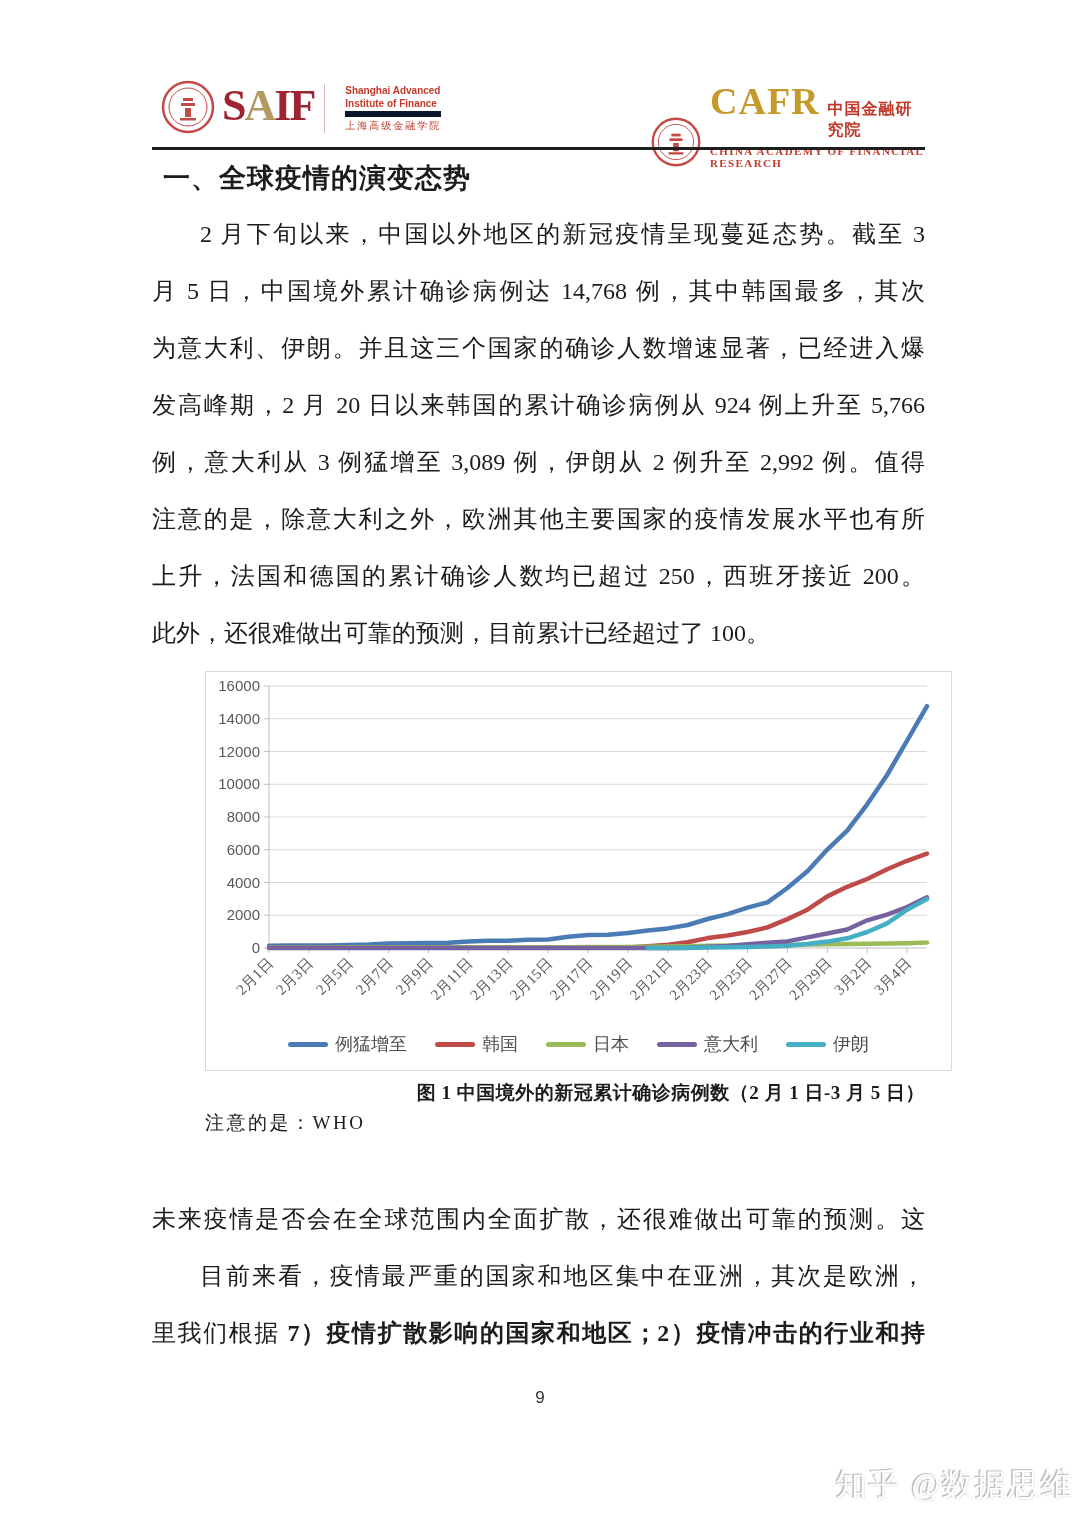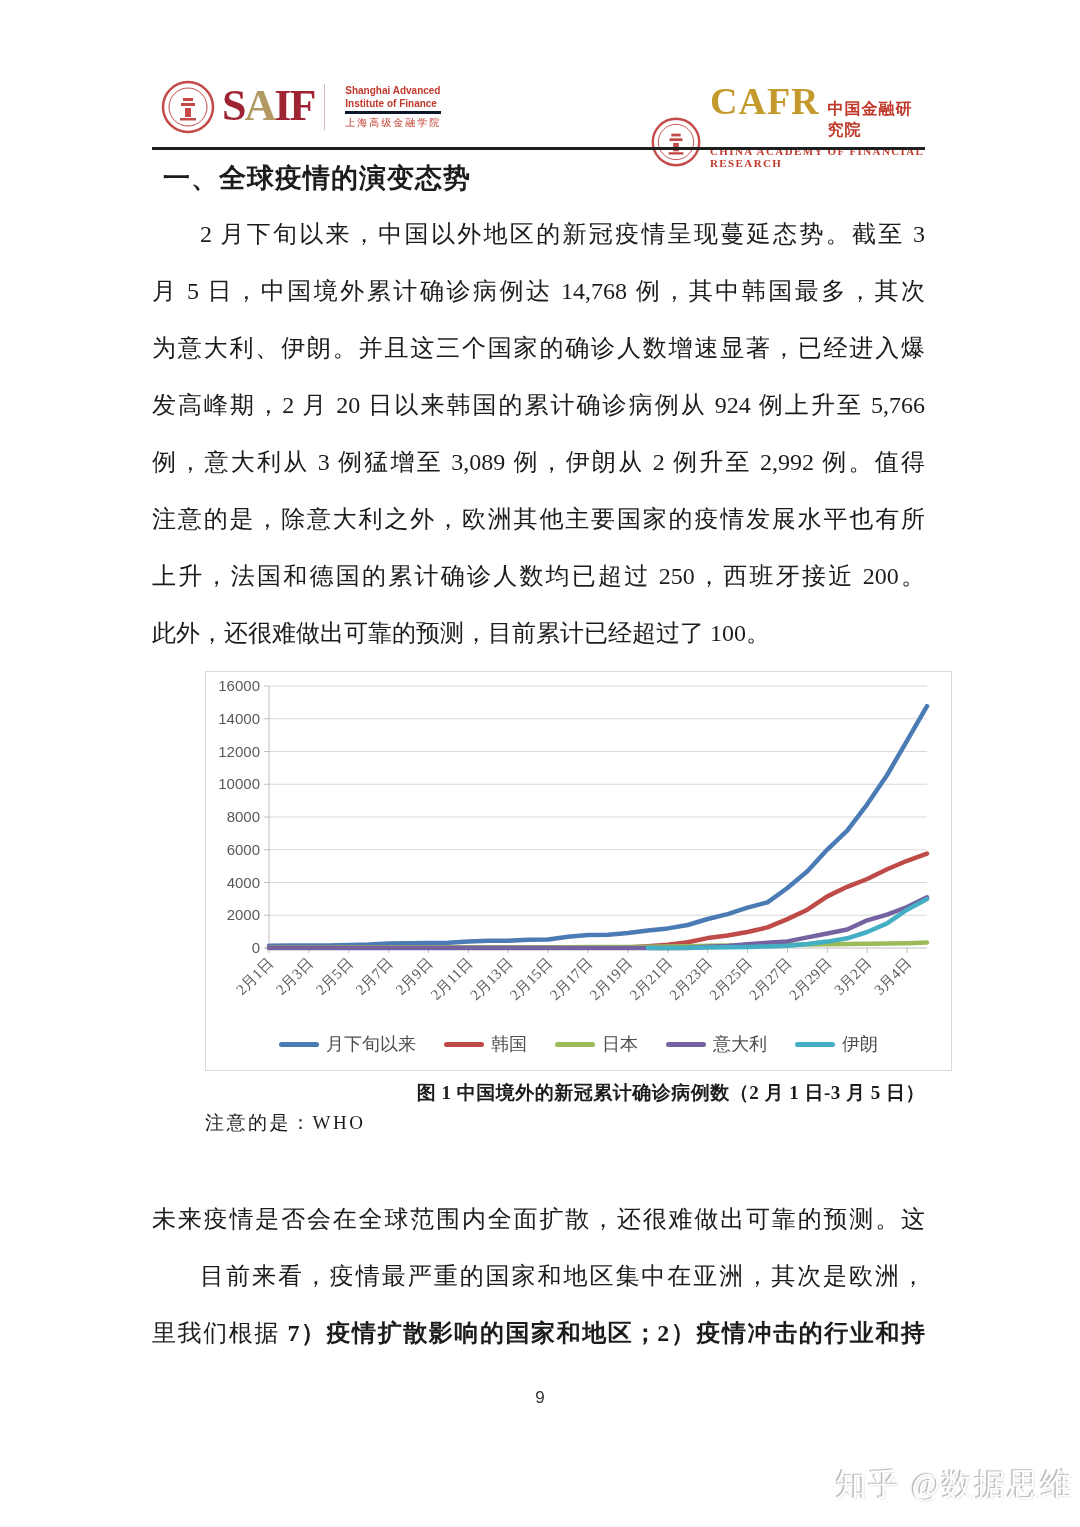--- a/index.html
+++ b/index.html
@@ -9,21 +9,21 @@
   
   .hdr{position:absolute;top:76px;left:152px;width:773px;height:68px;}
   .saif{position:absolute;left:8px;top:2px;display:flex;align-items:flex-start;}
   .seal{flex:0 0 auto;}
   .saif-word{font-family:"Liberation Serif",serif;font-weight:bold;font-size:44px;line-height:56px;
              letter-spacing:-2px;margin-left:6px;}
   .saif-word .dr{color:#9e2433;}
   .saif-word .gd{color:#b29a62;}
   .saif-txt{margin-left:10px;padding-left:20px;border-left:1px solid #d9b8b8;margin-top:6px;}
   .saif-en{font-family:"Liberation Sans",sans-serif;font-size:10px;line-height:13px;color:#c0392b;font-weight:bold;}
-  .saif-cn{font-size:10px;line-height:14px;color:#c0392b;letter-spacing:2px;margin-top:1px;border-top:3px solid #0f172a;padding-top:2px;}
+  .saif-cn{font-size:10px;line-height:14px;color:#c0392b;letter-spacing:2px;margin-top:1px;border-top:6px solid #0f172a;padding-top:2px;}
   .cafr{position:absolute;left:498px;top:6px;display:flex;align-items:flex-end;}
   .cafr-body{margin-left:8px;}
   .cafr-row{display:flex;align-items:baseline;}
   .cafr-acr{font-family:"Liberation Serif",serif;font-weight:bold;font-size:38px;line-height:38px;color:#c59a2d;letter-spacing:1px;}
   .cafr-cn{font-size:16px;font-weight:bold;color:#c0392b;margin-left:8px;letter-spacing:1px;}
   .cafr-en{font-family:"Liberation Serif",serif;font-size:11px;font-weight:bold;color:#c0392b;letter-spacing:1.4px;margin-top:4px;}
   .rule{position:absolute;top:147px;left:152px;width:773px;height:3px;background:#1f1f1f;}
 
   
   .title{position:absolute;top:160px;left:163px;font-size:27px;font-weight:bold;letter-spacing:1px;}
@@ -174,21 +174,21 @@
         <text text-anchor="end" font-size="15" fill="#595959" font-family="&quot;Liberation Serif&quot;,serif" transform="translate(706.060606060606,292) rotate(-45)">3月4日</text>
         <polyline points="63.0,273.8 82.9,273.6 102.9,273.5 122.8,273.4 142.8,272.9 162.7,272.5 182.6,271.6 202.6,271.3 222.5,271.0 242.5,270.8 262.4,269.5 282.3,268.8 302.3,268.7 322.2,267.7 342.2,267.4 362.1,264.8 382.0,263.0 402.0,262.8 421.9,260.9 441.8,258.4 461.8,256.4 481.7,253.0 501.7,247.0 521.6,242.1 541.5,235.7 561.5,230.3 581.4,216.0 601.4,199.2 621.3,177.6 641.2,158.6 661.2,132.3 681.1,103.0 701.1,68.6 721.0,34.2" fill="none" stroke="#4B7BB4" stroke-width="4.5" stroke-linejoin="round" stroke-linecap="round"></polyline>
         <polyline points="63.0,275.8 82.9,275.8 102.9,275.7 122.8,275.7 142.8,275.6 162.7,275.6 182.6,275.6 202.6,275.6 222.5,275.6 242.5,275.6 262.4,275.5 282.3,275.5 302.3,275.5 322.2,275.5 342.2,275.5 362.1,275.5 382.0,275.5 402.0,275.5 421.9,275.5 441.8,274.3 461.8,272.7 481.7,270.3 501.7,266.1 521.6,263.5 541.5,260.0 561.5,255.4 581.4,247.1 601.4,237.7 621.3,224.4 641.2,214.8 661.2,207.0 681.1,197.2 701.1,188.8 721.0,181.6" fill="none" stroke="#BE4B48" stroke-width="4.5" stroke-linejoin="round" stroke-linecap="round"></polyline>
         <polyline points="63.0,275.7 82.9,275.7 102.9,275.7 122.8,275.7 142.8,275.6 162.7,275.6 182.6,275.6 202.6,275.6 222.5,275.6 242.5,275.6 262.4,275.6 282.3,275.5 302.3,275.5 322.2,275.5 342.2,275.5 362.1,275.3 382.0,275.1 402.0,275.0 421.9,274.9 441.8,274.8 461.8,274.6 481.7,274.3 501.7,273.8 521.6,273.6 541.5,273.4 561.5,273.3 581.4,273.0 601.4,272.6 621.3,272.2 641.2,272.1 661.2,271.8 681.1,271.6 701.1,271.3 721.0,270.6" fill="none" stroke="#9BBB59" stroke-width="4.5" stroke-linejoin="round" stroke-linecap="round"></polyline>
         <polyline points="63.0,276.0 82.9,276.0 102.9,276.0 122.8,276.0 142.8,276.0 162.7,276.0 182.6,276.0 202.6,276.0 222.5,276.0 242.5,276.0 262.4,276.0 282.3,276.0 302.3,276.0 322.2,276.0 342.2,276.0 362.1,276.0 382.0,276.0 402.0,276.0 421.9,276.0 441.8,276.0 461.8,276.0 481.7,275.9 501.7,274.8 521.6,274.0 541.5,272.3 561.5,270.7 581.4,269.4 601.4,265.4 621.3,261.5 641.2,257.5 661.2,248.3 681.1,242.7 701.1,235.0 721.0,225.4" fill="none" stroke="#7562A0" stroke-width="4.5" stroke-linejoin="round" stroke-linecap="round"></polyline>
         <polyline points="441.8,276.0 461.8,275.9 481.7,275.7 501.7,275.5 521.6,275.3 541.5,275.0 561.5,274.4 581.4,273.7 601.4,272.0 621.3,269.6 641.2,266.3 661.2,260.0 681.1,251.4 701.1,237.7 721.0,227.0" fill="none" stroke="#44AEC4" stroke-width="4.5" stroke-linejoin="round" stroke-linecap="round"></polyline>
       </svg>
     <div class="legend" id="chart-legend">
         <span class="leg-item">
           <span class="leg-swatch" style="background: rgb(75, 123, 180);"></span>
-          <span>月下旬以来</span>
+          <span>例猛增至</span>
         </span>
         <span class="leg-item">
           <span class="leg-swatch" style="background: rgb(190, 75, 72);"></span>
           <span>韩国</span>
         </span>
         <span class="leg-item">
           <span class="leg-swatch" style="background: rgb(155, 187, 89);"></span>
           <span>日本</span>
         </span>
         <span class="leg-item">

